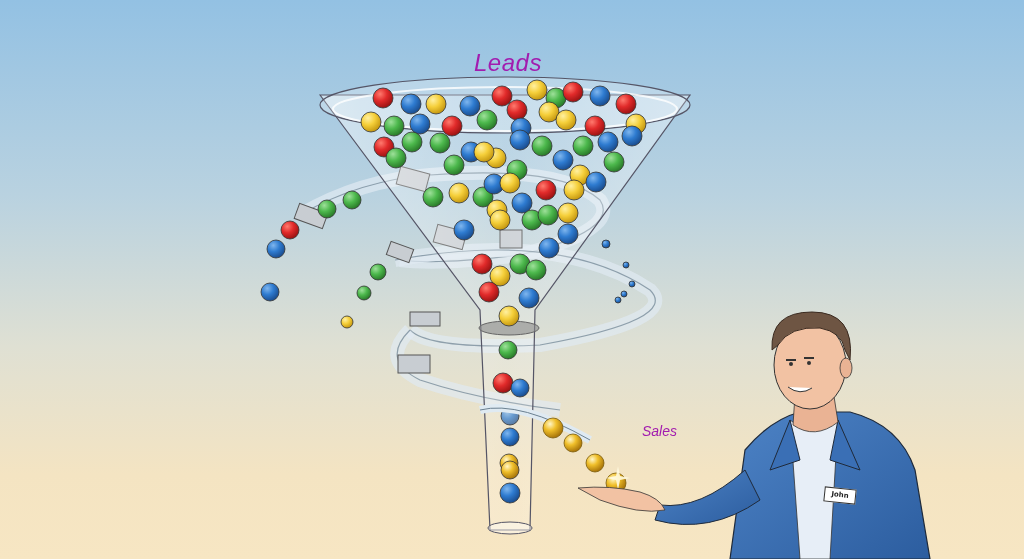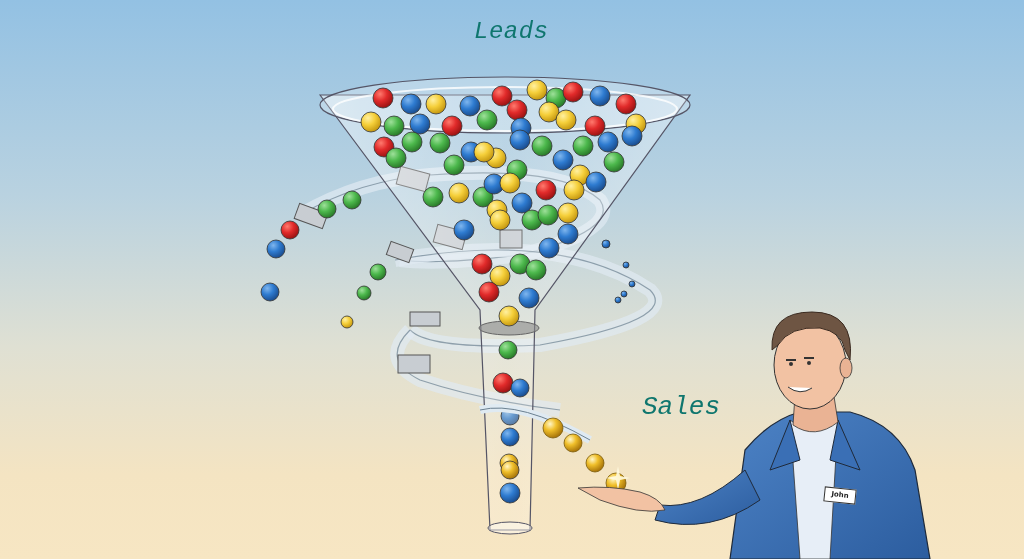--- a/index.html
+++ b/index.html
@@ -1,21 +1,21 @@
 <!DOCTYPE html>
 <html><head>
 <meta charset="utf-8">
 <style>
   html, body { margin: 0; padding: 0; }
   body { width: 1024px; height: 559px; overflow: hidden; position: relative;
          background: linear-gradient(180deg, #93c1e3 0%, #b9d2e0 35%, #dfe0d3 62%, #f4e4c2 85%, #f7e6c3 100%); }
   .scene { position: absolute; left: 0; top: 0; width: 1024px; height: 559px; }
-  .label { position: absolute; font-family: Liberation Mono, monospace; font-style: italic; color: #0f766e; }
+  .label { position: absolute; font-family: Liberation Sans, sans-serif; font-style: italic; color: #a21caf; margin-top: 31px; }
   .leads-label { left: 474px; top: 18px; font-size: 24px; letter-spacing: 0.5px; }
-  .sales-label { left: 642px; top: 392px; font-size: 26px; }
+  .sales-label { left: 642px; top: 392px; font-size: 14px; }
   .name-tag { position: absolute; left: 824px; top: 488px; width: 30px; height: 13px;
               background: #fff; border: 1px solid #333; transform: rotate(6deg);
               font-family: "DejaVu Sans", sans-serif; font-size: 7px; font-weight: bold;
               color: #222; text-align: center; line-height: 13px; }
 </style>
 </head>
 <body>
 
 <svg class="scene" viewBox="0 0 1024 559" xmlns="http://www.w3.org/2000/svg">
   <defs>

